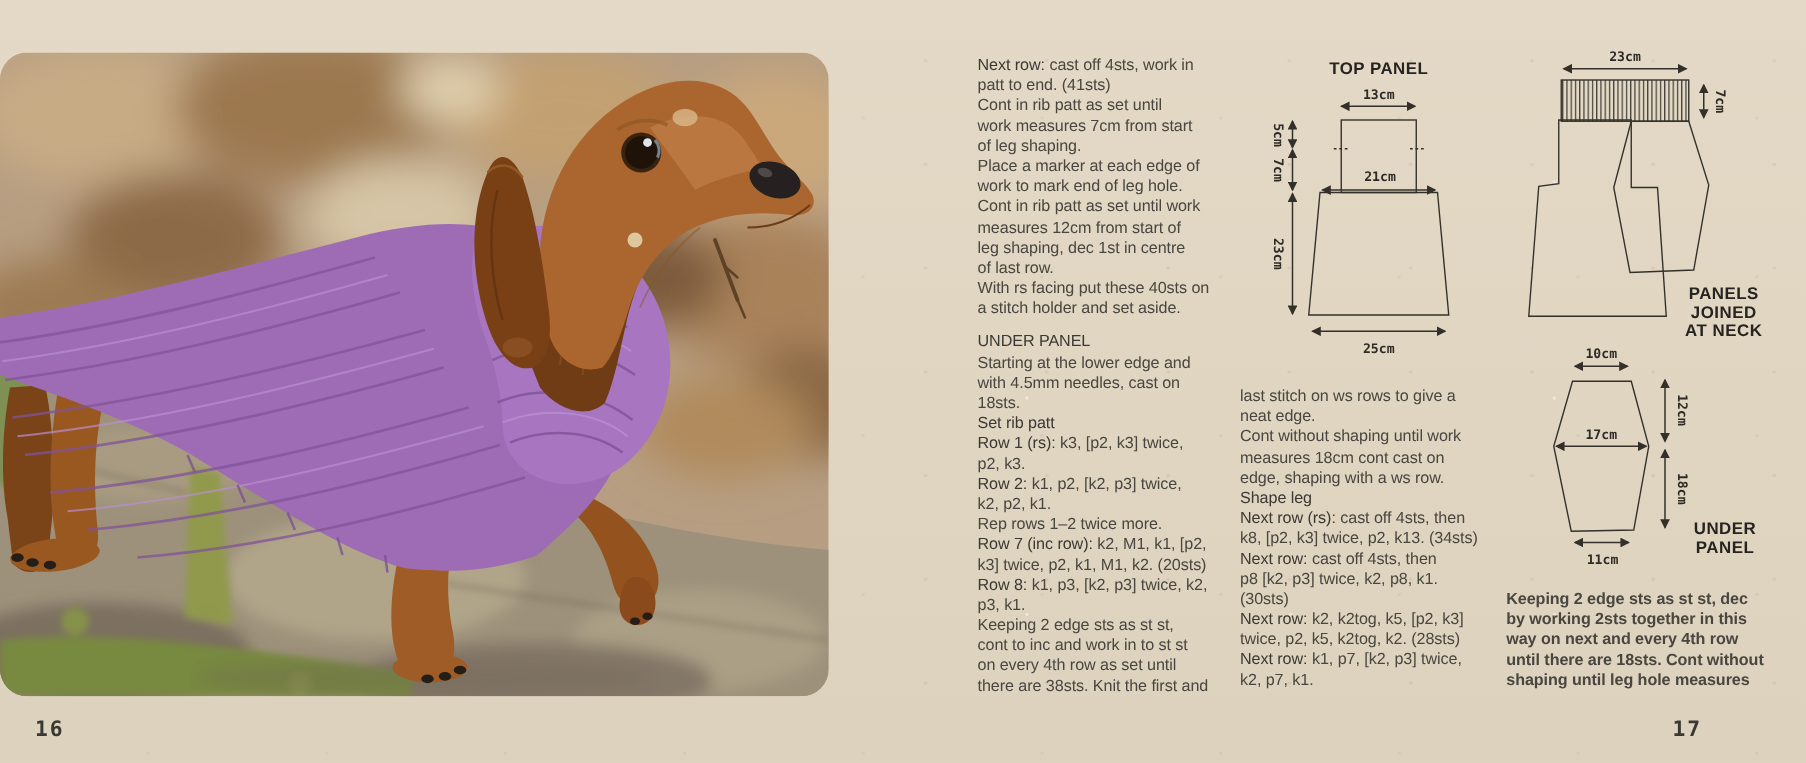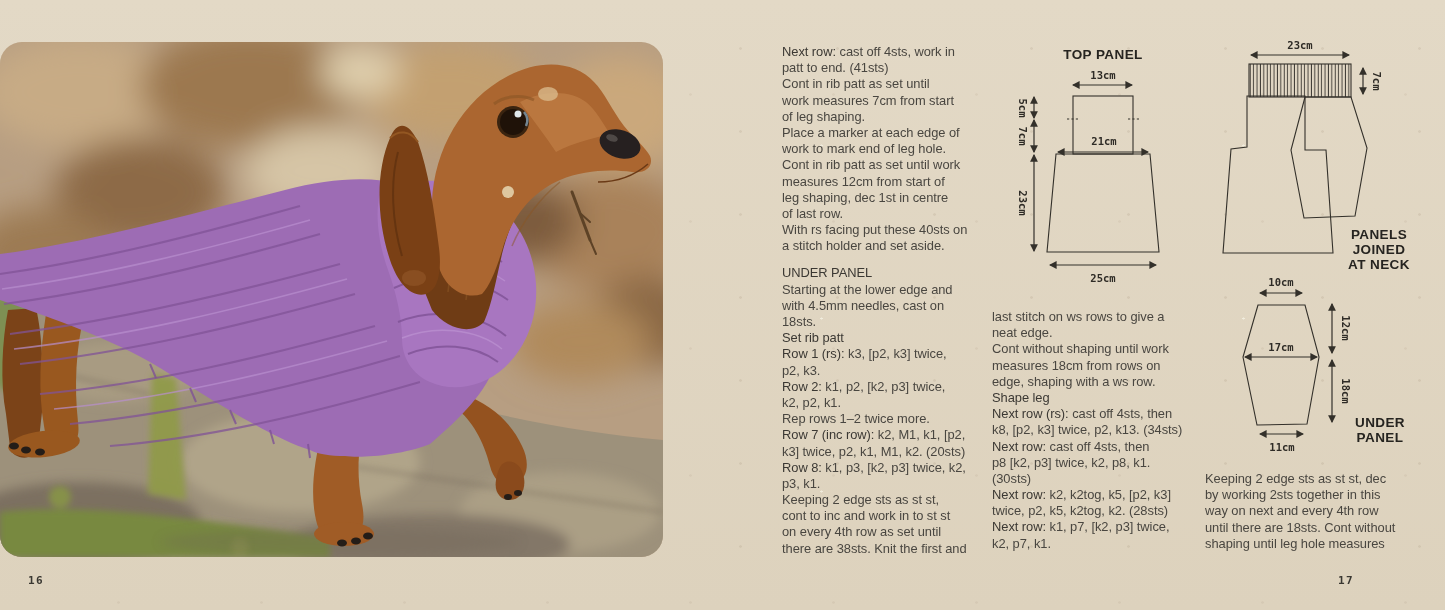--- a/index.html
+++ b/index.html
@@ -13,26 +13,26 @@
       linear-gradient(180deg,#e3d9c6,#ddd2bd);
     background-size:97px 83px,143px 127px,211px 173px,100% 100%;
     background-position:13px 7px,47px 31px,83px 59px,0 0;
     font-family:"Liberation Sans",sans-serif;
   }
   .photo{position:absolute;left:0;top:42px;width:663px;height:515px;border-radius:22px;overflow:hidden;}
   .photo svg{display:block;}
   .col{position:absolute;}
   #col1{left:782px;top:44px;width:200px;}
   #col2{left:992px;top:309px;width:200px;}
-  #col3{left:1205px;top:471px;width:205px;}
+  #col3{left:1205px;top:471px;width:205px;font-weight:bold;}
   .tline{white-space:nowrap;height:16.2px;font-size:12.9px;color:#494640;letter-spacing:-0.05px;}
   .tline .b{font-weight:normal;color:#3b3833;}
   .tline .i{}
   .tgap{height:11px;}
-  .pagenum{position:absolute;font-family:"DejaVu Sans Mono",monospace;font-weight:bold;font-size:11px;color:#3a3832;letter-spacing:1.5px;}
+  .pagenum{position:absolute;font-family:"DejaVu Sans Mono",monospace;font-weight:bold;font-size:17px;color:#3a3832;letter-spacing:1.5px;}
   #pn-left{left:28px;top:574px;}
   #pn-right{left:1338px;top:574px;}
   .dsvg{position:absolute;overflow:visible;}
   #dsvg1{left:1015px;top:40px;}
   #dsvg2{left:1215px;top:33px;}
   #dsvg3{left:1235px;top:270px;}
   .dline{stroke:#33302a;stroke-width:1.2;fill:none;}
   .dshape{stroke:#33302a;stroke-width:1.1;fill:none;}
   .dim{font-family:"DejaVu Sans Mono",monospace;font-size:10.5px;font-weight:bold;fill:#2e2b26;}
   .dtitle{font-family:"Liberation Sans",sans-serif;font-size:13.5px;font-weight:bold;fill:#262420;letter-spacing:.4px;}
@@ -244,21 +244,21 @@
       <div class="tline"><span>p3, k1.</span></div>
       <div class="tline"><span>Keeping 2 edge sts as st st,</span></div>
       <div class="tline"><span>cont to inc and work in to st st</span></div>
       <div class="tline"><span>on every 4th row as set until</span></div>
       <div class="tline"><span>there are 38sts. Knit the first and</span></div>
     </div>
   <div class="col" id="col2">
       <div class="tline"><span>last stitch on ws rows to give a</span></div>
       <div class="tline"><span>neat edge.</span></div>
       <div class="tline"><span>Cont without shaping until work</span></div>
-      <div class="tline"><span>measures 18cm from rows on</span></div>
+      <div class="tline"><span>measures 18cm cont cast on</span></div>
       <div class="tline"><span>edge, shaping with a ws row.</span></div>
       <div class="tline"><span class="b">Shape leg</span></div>
       <div class="tline"><span class="b">Next row (rs):</span><span> cast off 4sts, then</span></div>
       <div class="tline"><span>k8, [p2, k3] twice, p2, k13. </span><span class="i">(34sts)</span></div>
       <div class="tline"><span class="b">Next row:</span><span> cast off 4sts, then</span></div>
       <div class="tline"><span>p8 [k2, p3] twice, k2, p8, k1.</span></div>
       <div class="tline"><span class="i">(30sts)</span></div>
       <div class="tline"><span class="b">Next row:</span><span> k2, k2tog, k5, [p2, k3]</span></div>
       <div class="tline"><span>twice, p2, k5, k2tog, k2. </span><span class="i">(28sts)</span></div>
       <div class="tline"><span class="b">Next row:</span><span> k1, p7, [k2, p3] twice,</span></div>

